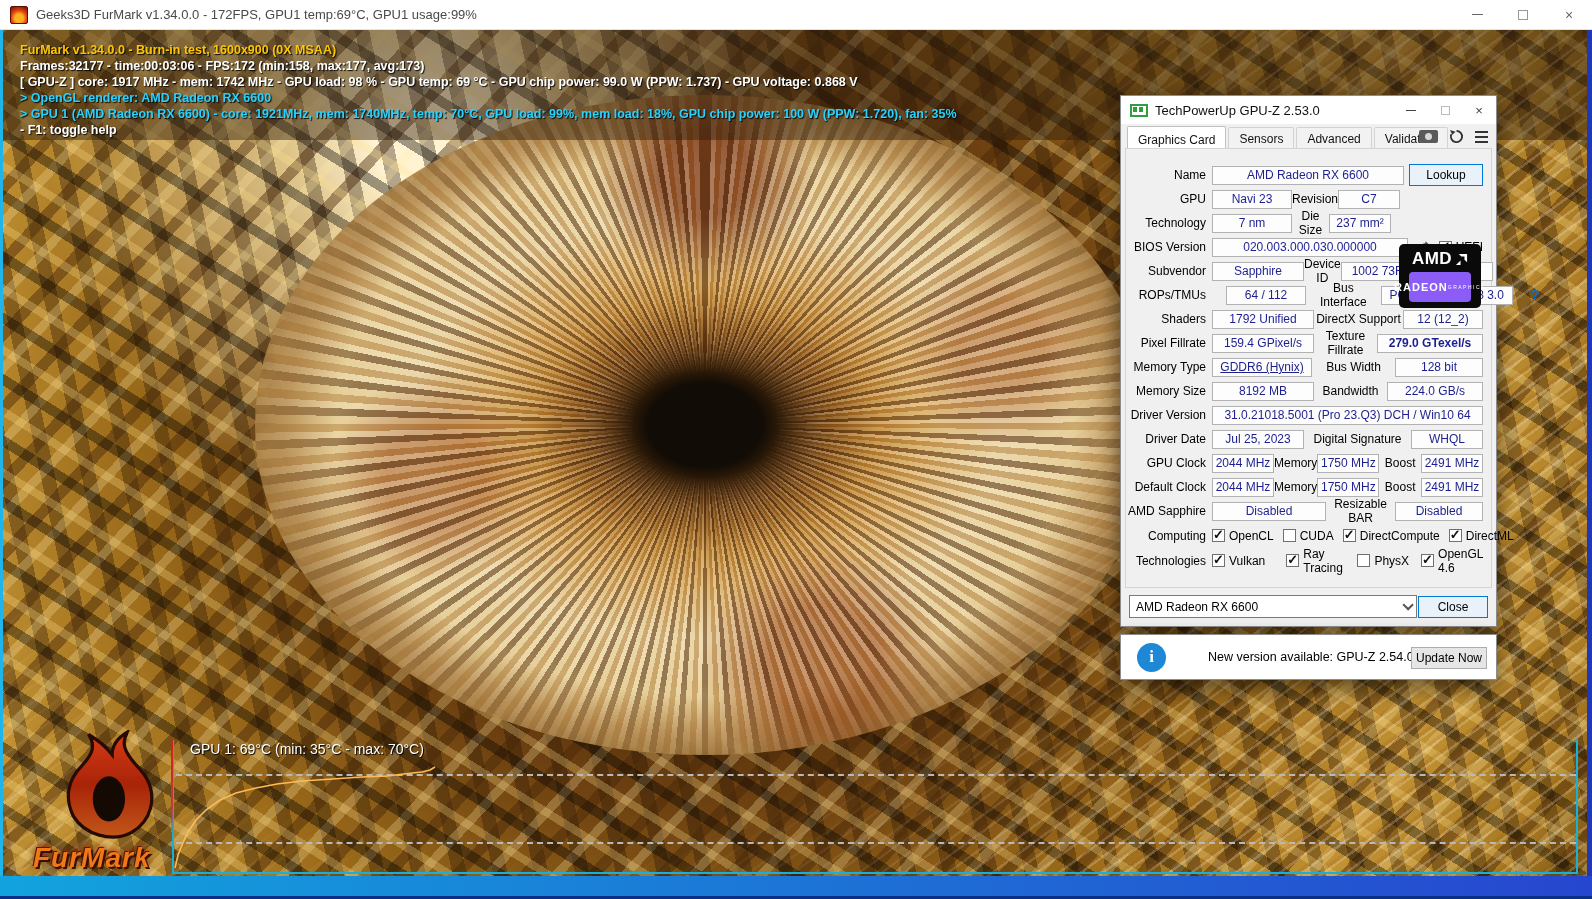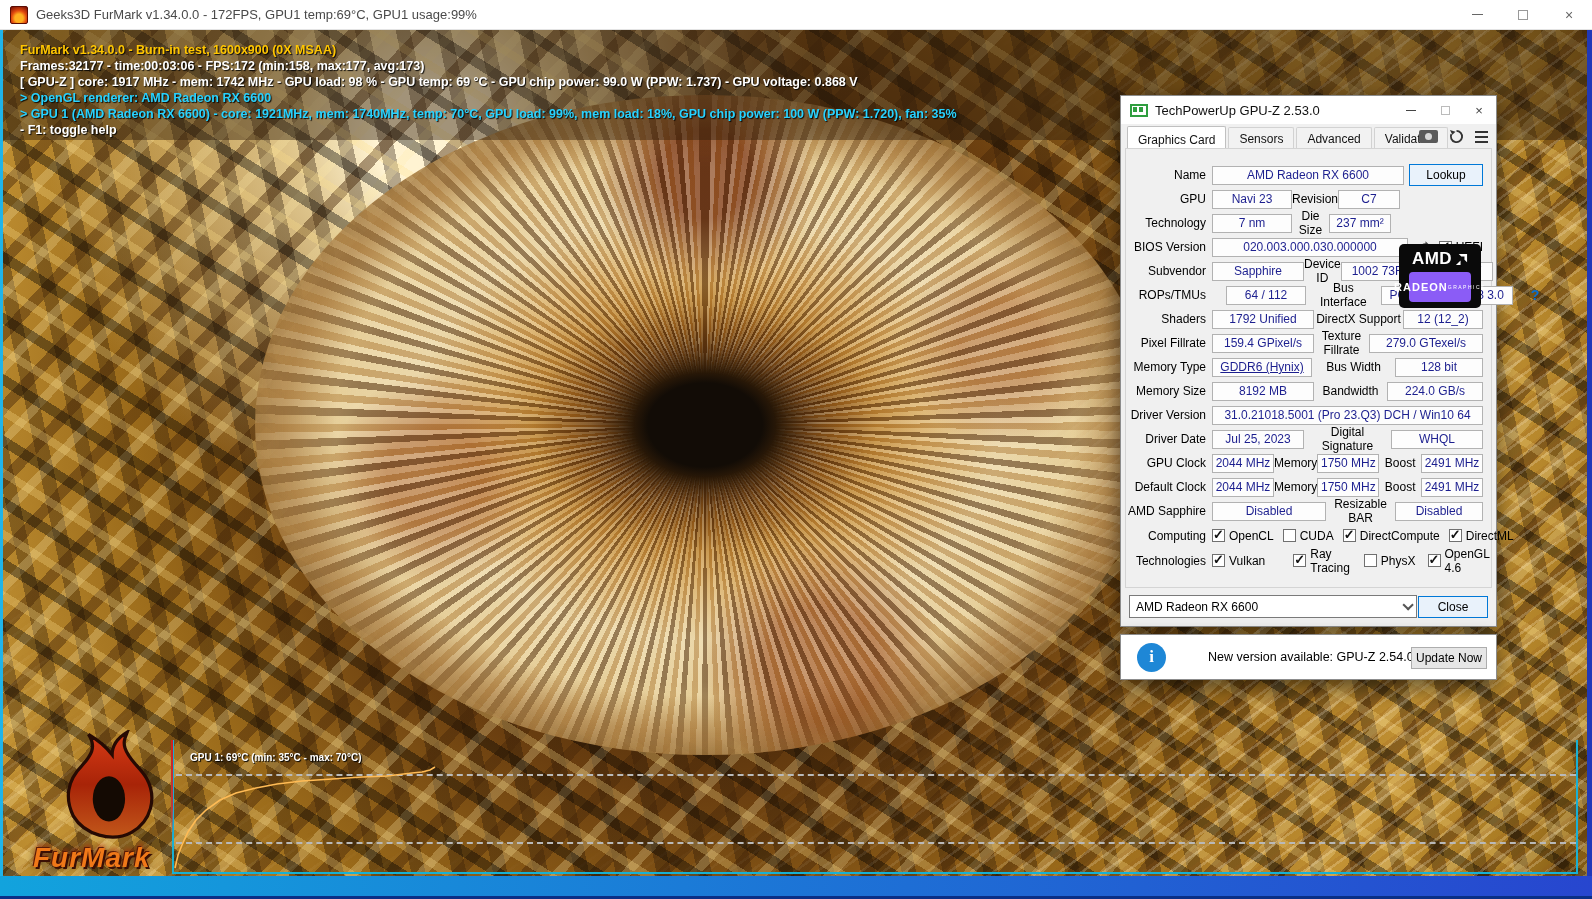--- a/index.html
+++ b/index.html
@@ -47,21 +47,21 @@
 
   .overlay-shade{position:absolute;left:0;right:0;top:0;height:110px;background:rgba(48,32,13,0.45);}
   #osd{position:absolute;left:17px;top:12px;z-index:5;font-size:12.5px;font-weight:bold;line-height:16px;white-space:nowrap;text-shadow:1px 1px 1px rgba(0,0,0,0.9);}
   .osd-yellow{color:#ffc600;} .osd-white{color:#ffffff;} .osd-cyan{color:#27d2ff;}
 
   
   #graph{position:absolute;left:169px;top:710px;width:1406px;height:134px;z-index:6;}
   .g-frame{position:absolute;inset:0;border-left:2px solid #18b0d4;border-bottom:2px solid #18b0d4;border-right:2px solid #18b0d4;}
   .g-axis-red{position:absolute;left:-1px;top:0;width:2px;height:96px;background:linear-gradient(#d31f1f,#c03a3a 70%,rgba(160,60,60,0));}
   .g-dash{position:absolute;left:4px;right:2px;border-top:2px dashed #b9b9b9;}
-  .g-label{position:absolute;left:18px;top:12px;color:#fff;font-size:10px;font-weight:bold;text-shadow:1px 1px 1px #000;}
+  .g-label{position:absolute;left:18px;top:1px;color:#fff;font-size:14px;font-weight:normal;text-shadow:1px 1px 1px #000;}
   #graph svg{position:absolute;left:0;top:0;}
 
   
   #fm-logo{position:absolute;left:30px;top:700px;width:160px;height:150px;z-index:5;}
   #fm-logo svg{position:absolute;left:22px;top:0;}
   .fm-logo-text{position:absolute;left:0px;top:112px;font-size:28px;font-weight:bold;font-style:italic;color:#f07818;letter-spacing:1px;
     text-shadow:2px 2px 0 #3a0f04,-1px -1px 0 #5a1a06,0 0 8px rgba(0,0,0,0.8),0 -3px 4px rgba(255,60,10,0.55);}
 
   
   .win{position:absolute;background:#f0f0f0;border:1px solid #8c8c8c;box-shadow:0 8px 22px rgba(0,0,0,0.55);z-index:20;}
@@ -267,21 +267,21 @@
         <div class="gz-label">Shaders</div>
         <div class="gz-box" style="width:102px;">1792 Unified</div>
         <div class="gz-mid">DirectX Support</div>
         <div class="gz-box" style="width:80px;">12 (12_2)</div>
       </div>
 
       <div class="gz-row">
         <div class="gz-label">Pixel Fillrate</div>
         <div class="gz-box" style="width:102px;">159.4 GPixel/s</div>
         <div class="gz-mid">Texture Fillrate</div>
-        <div class="gz-box" style="width:114px;">279.0 GTexel/s</div>
+        <div class="gz-box" style="width:106px;font-weight:bold;">279.0 GTexel/s</div>
       </div>
 
       <div class="gz-row">
         <div class="gz-label">Memory Type</div>
         <div class="gz-box" style="width:100px;text-decoration:underline;">GDDR6 (Hynix)</div>
         <div class="gz-mid">Bus Width</div>
         <div class="gz-box" style="width:88px;">128 bit</div>
       </div>
 
       <div class="gz-row">
@@ -293,21 +293,21 @@
 
       <div class="gz-row">
         <div class="gz-label">Driver Version</div>
         <div class="gz-box" style="flex:1;">31.0.21018.5001 (Pro 23.Q3) DCH / Win10 64</div>
       </div>
 
       <div class="gz-row">
         <div class="gz-label">Driver Date</div>
         <div class="gz-box" style="width:92px;">Jul 25, 2023</div>
         <div class="gz-mid">Digital Signature</div>
-        <div class="gz-box" style="width:92px;">WHQL</div>
+        <div class="gz-box" style="width:72px;">WHQL</div>
       </div>
 
       <div class="gz-row">
         <div class="gz-label">GPU Clock</div>
         <div class="gz-box" style="width:62px;">2044 MHz</div>
         <div class="gz-mid">Memory</div>
         <div class="gz-box" style="width:62px;">1750 MHz</div>
         <div class="gz-mid">Boost</div>
         <div class="gz-box" style="width:62px;">2491 MHz</div>
       </div>
@@ -347,21 +347,21 @@
             <span class="cb-lab">DirectML</span>
           </span>
       </div>
 
       <div class="gz-row" style="height:25px;">
         <div class="gz-label">Technologies</div>
         <span class="cb on">
             <span class="cb-box"></span>
             <span class="cb-lab">Vulkan</span>
           </span>
-        <span class="cb on" style="margin-left:28px;">
+        <span class="cb on" style="margin-left:21px;">
             <span class="cb-box"></span>
             <span class="cb-lab">Ray Tracing</span>
           </span>
         <span class="cb" style="margin-left:14px;">
             <span class="cb-box"></span>
             <span class="cb-lab">PhysX</span>
           </span>
         <span class="cb on" style="margin-left:12px;">
             <span class="cb-box"></span>
             <span class="cb-lab">OpenGL 4.6</span>

